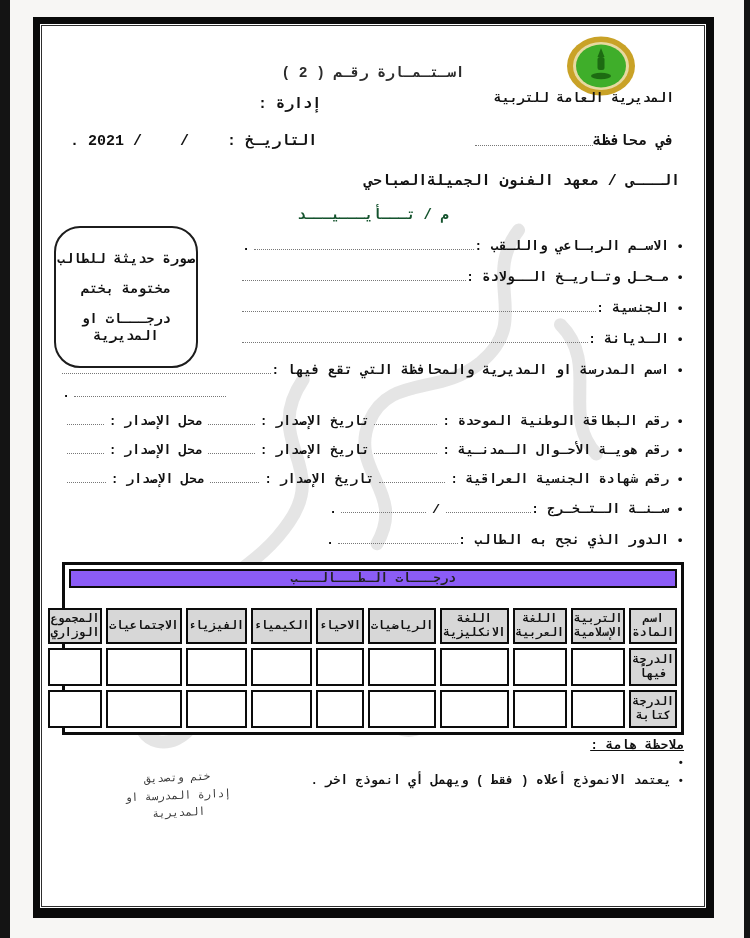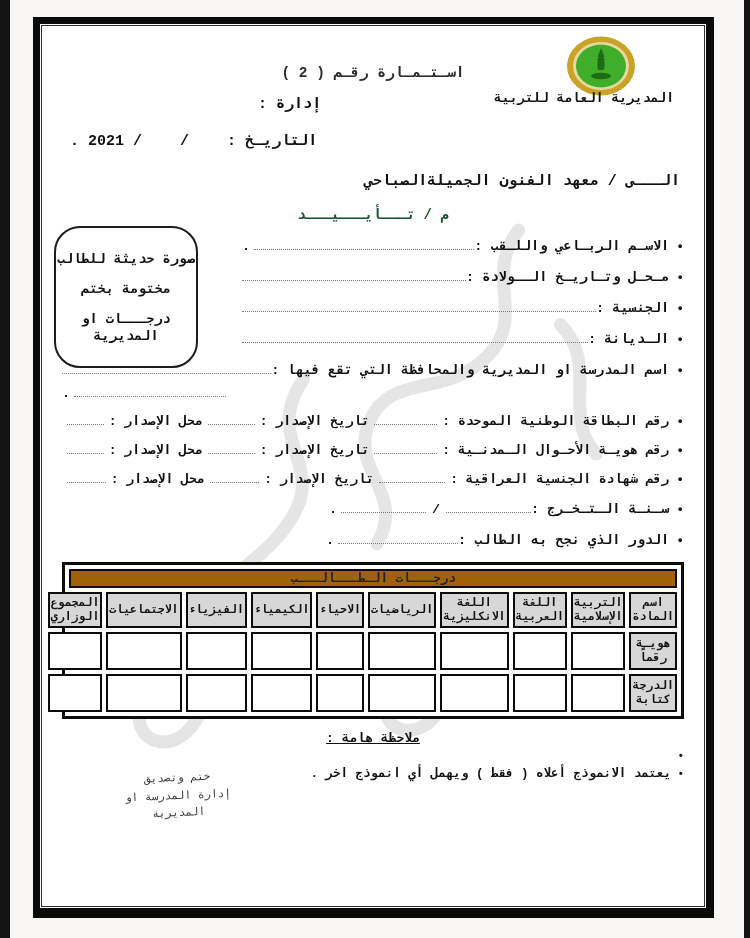--- a/index.html
+++ b/index.html
@@ -82,44 +82,44 @@
   .w85 { width: 85px; } .w120 { width: 120px; }
 
   
   .gtable {
     margin-top: 10px;
     border: 3.5px solid #0c0c0c;
     padding: 4px;
     background: #fff;
   }
   .gtitle {
-    border: 2px solid #0c0c0c; background: #a16207;
+    border: 2px solid #0c0c0c; background: #8b5cf6;
     text-align: center; font-size: 12.5px; font-weight: 600;
     letter-spacing: 1px; color: #222;
     height: 19px; line-height: 16px;
-    margin-bottom: 4px;
+    margin-bottom: 20px;
   }
   .ggrid {
     display: grid; direction: rtl;
     grid-template-columns: .78fr 1.12fr .84fr .98fr 1.12fr .84fr .84fr .88fr 1.42fr 1.18fr;
     grid-auto-rows: auto;
     gap: 4px;
   }
   .gcell {
     border: 2px solid #0c0c0c; background: #fff;
     display: flex; align-items: center; justify-content: center;
     text-align: center; font-size: 11.5px; font-weight: bold;
     line-height: 1.25; padding: 1px;
     min-height: 36px;
   }
   .ghead, .glabel { background: #d7d7d7; }
   .grow { min-height: 38px; }
 
   
-  .notes { margin-top: 11px; font-size: 12.5px; text-align: center; }
+  .notes { margin-top: 2px; font-size: 12.5px; }
   .notes-title { font-weight: bold; text-decoration: underline; font-size: 13px; margin-bottom: 4px; }
   .note-row { display: flex; direction: rtl; align-items: baseline; margin-bottom: 3px; font-weight: 600; }
   .note-row .blt { font-size: 11px; margin-left: 6px; }
   .nbold { font-weight: 800; }
 
   
   .stamp {
     position: absolute; left: 56px; top: 744px;
     width: 160px; text-align: center;
     font-size: 11px; color: #3a3a3a; line-height: 1.6;
@@ -156,20 +156,24 @@
               <ellipse cx="35" cy="30" rx="28" ry="24" fill="#e7d9a0"></ellipse>
               <ellipse cx="35" cy="30" rx="25" ry="21.5" fill="#3fae2a"></ellipse>
               <path d="M35 12 l3.5 9 h-7 z" fill="#1d6b12"></path>
               <rect x="31.5" y="21" width="7" height="13" rx="2.5" fill="#1d6b12"></rect>
               <ellipse cx="35" cy="40" rx="10" ry="3.2" fill="#1d6b12"></ellipse>
             </svg>
           </div>
           <div class="form-no">اسـتـمـارة رقـم ( 2 )</div>
           <div class="directorate">المديرية العامة للتربية</div>
           <div class="adad">إدارة :</div>
+          <div class="gov-row">
+            <span class="lbl">في محافظة</span>
+            <span class="dots"></span>
+          </div>
           <div class="date-row">
             <span>التاريـخ :</span>
             <span class="gapw"></span>
             <span>/</span>
             <span class="gapw"></span>
             <span>/ 2021 .</span>
           </div>
         </div>
 
         <div class="to-line">الـــى / معهد الفنون الجميلةالصباحي</div>
@@ -273,21 +277,21 @@
             <div class="gcell ghead">التربية الإسلامية</div>
             <div class="gcell ghead">اللغة العربية</div>
             <div class="gcell ghead">اللغة الانكليزية</div>
             <div class="gcell ghead">الرياضيات</div>
             <div class="gcell ghead">الاحياء</div>
             <div class="gcell ghead">الكيمياء</div>
             <div class="gcell ghead">الفيزياء</div>
             <div class="gcell ghead">الاجتماعيات</div>
             <div class="gcell ghead">المجموع الوزاري</div>
 
-            <div class="gcell glabel grow">هويـة رقماً</div>
+            <div class="gcell glabel grow">الدرجة فيهاً</div>
             <div class="gcell grow"></div>
             <div class="gcell grow"></div>
             <div class="gcell grow"></div>
             <div class="gcell grow"></div>
             <div class="gcell grow"></div>
             <div class="gcell grow"></div>
             <div class="gcell grow"></div>
             <div class="gcell grow"></div>
             <div class="gcell grow"></div>
 

